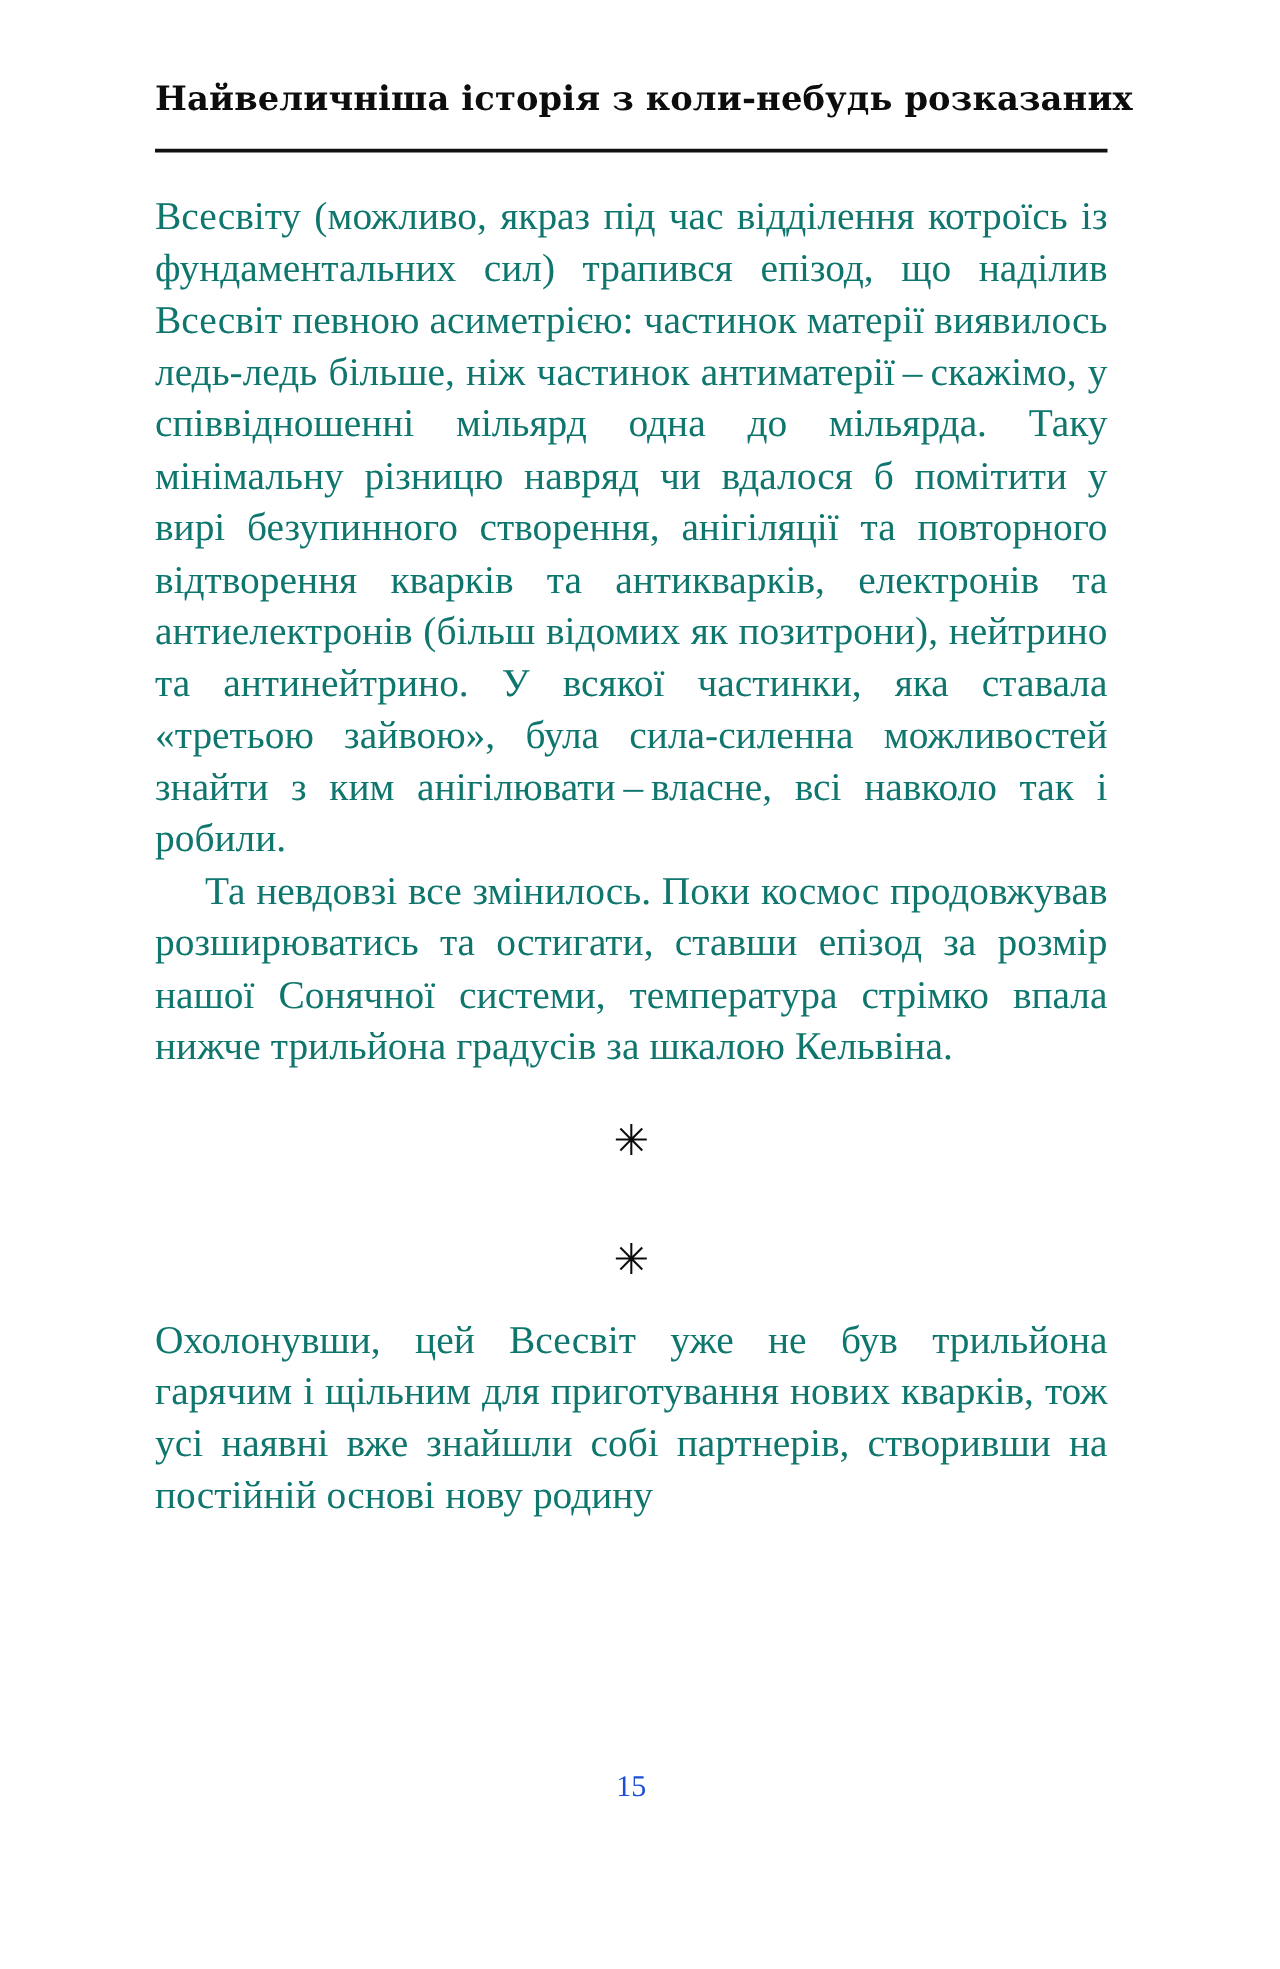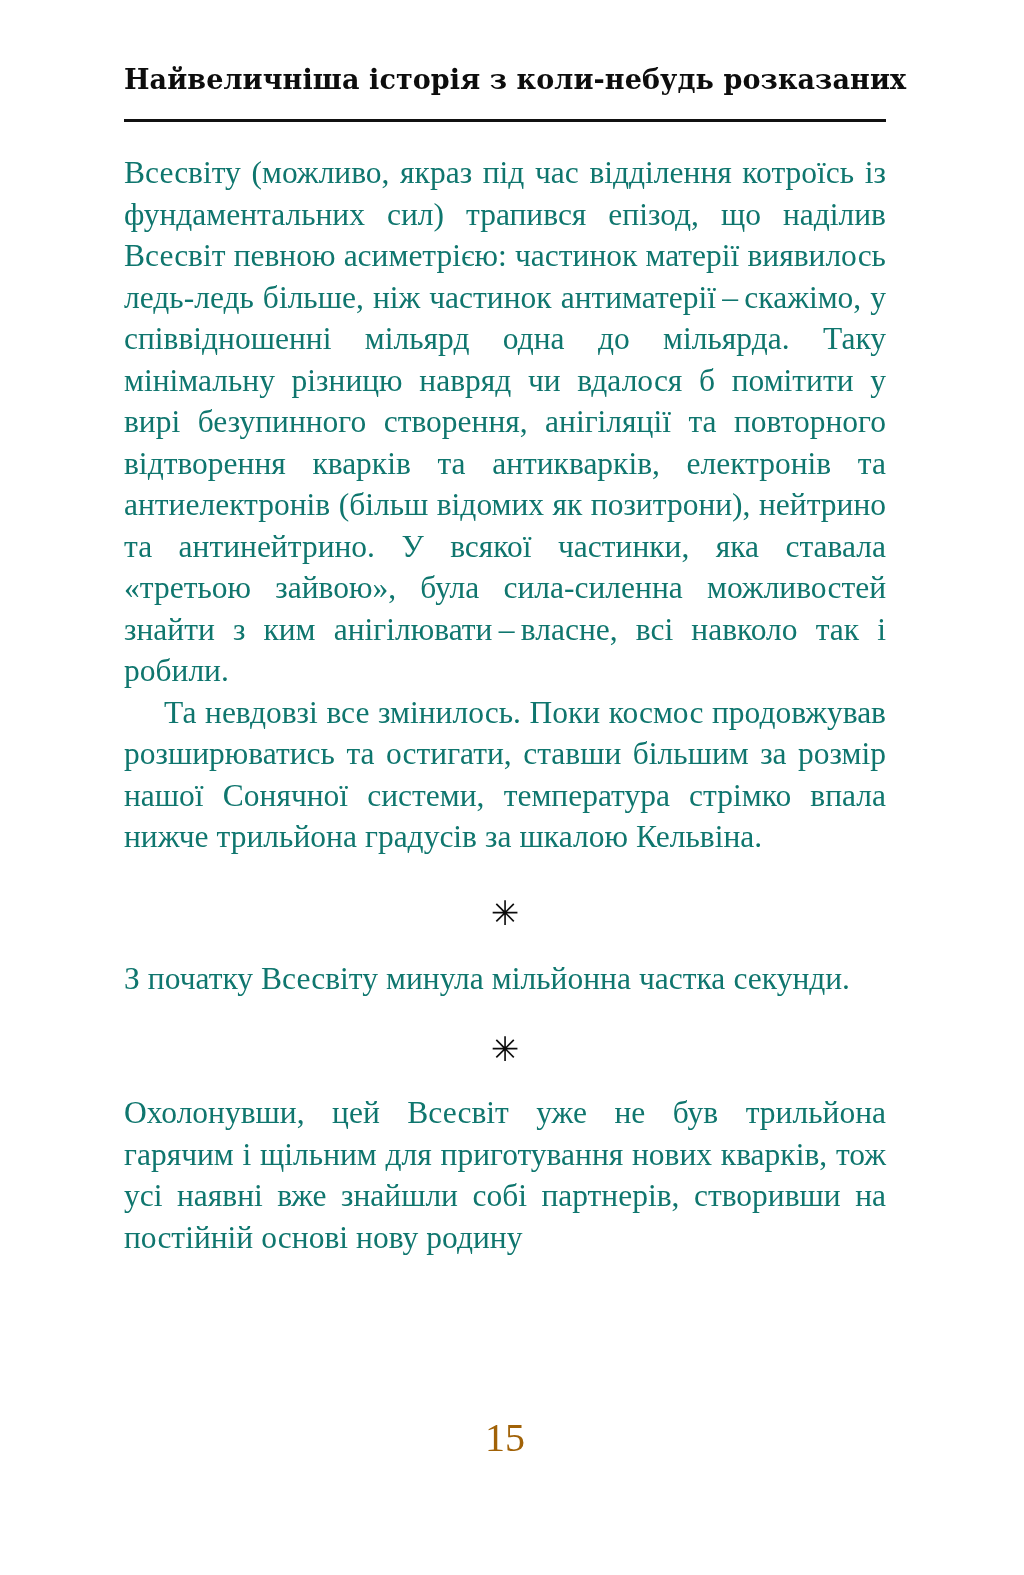--- a/index.html
+++ b/index.html
@@ -97,44 +97,43 @@
   .gap-after-orn-1 { height: 28px; }
   .gap-after-orn-2 { height: 26px; }
 
   
   .folio {
     position: absolute;
     left: 124px;
     top: 1418px;
     width: 762px;
     text-align: center;
-    font-size: 40px;
+    font-size: 24px;
     line-height: 1;
-    color: #a16207;
+    color: #1d4ed8;
   }
 </style>
 </head>
 <body>
 
 <div class="page">
 
   <div class="running-head">Найвеличніша історія з коли-небудь розказаних</div>
 
   <div class="head-rule"></div>
 
   <div class="textblock">
 
     <p class="para no-stretch">Всесвіту (можливо, якраз під час відділення ко­троїсь із фундаментальних сил) трапився епізод, що наділив Всесвіт певною асиметрією: частинок матерії виявилось ледь-ледь більше, ніж частинок антиматерії – скажімо, у співвідношенні мільярд одна до мільярда. Таку мінімальну різницю навряд чи вдалося б помітити у вирі безупинного створення, анігіляції та повторного відтворення кварків та антикварків, електронів та антиелектронів (більш відомих як позитрони), нейтрино та антинейтрино. У всякої частинки, яка ставала «третьою зайвою», була сила-силенна можливостей знайти з ким анігілювати – власне, всі навколо так і робили.</p>
 
-    <p class="para indent no-stretch">Та невдовзі все змінилось. Поки космос продовжував розширюватись та остигати, ставши більшим за розмір нашої Сонячної системи, температура стрімко впала нижче трильйона градусів за шкалою Кельвіна.</p>
+    <p class="para indent no-stretch">Та невдовзі все змінилось. Поки космос продовжував розширюватись та остигати, ставши епізод за розмір нашої Сонячної системи, температура стрімко впала нижче трильйона градусів за шкалою Кельвіна.</p>
 
     <div class="ornament orn-1">✳</div>
     <div class="gap-after-orn-1"></div>
 
-    <p class="para no-stretch">З початку Всесвіту минула мільйонна частка секунди.</p>
 
     <div class="ornament orn-2">✳</div>
     <div class="gap-after-orn-2"></div>
 
     <p class="para no-stretch">Охолонувши, цей Всесвіт уже не був трильйона гарячим і щільним для приготування нових кварків, тож усі наявні вже знайшли собі партнерів, створивши на постійній основі нову родину</p>
 
   </div>
 
   <div class="folio">15</div>
 

